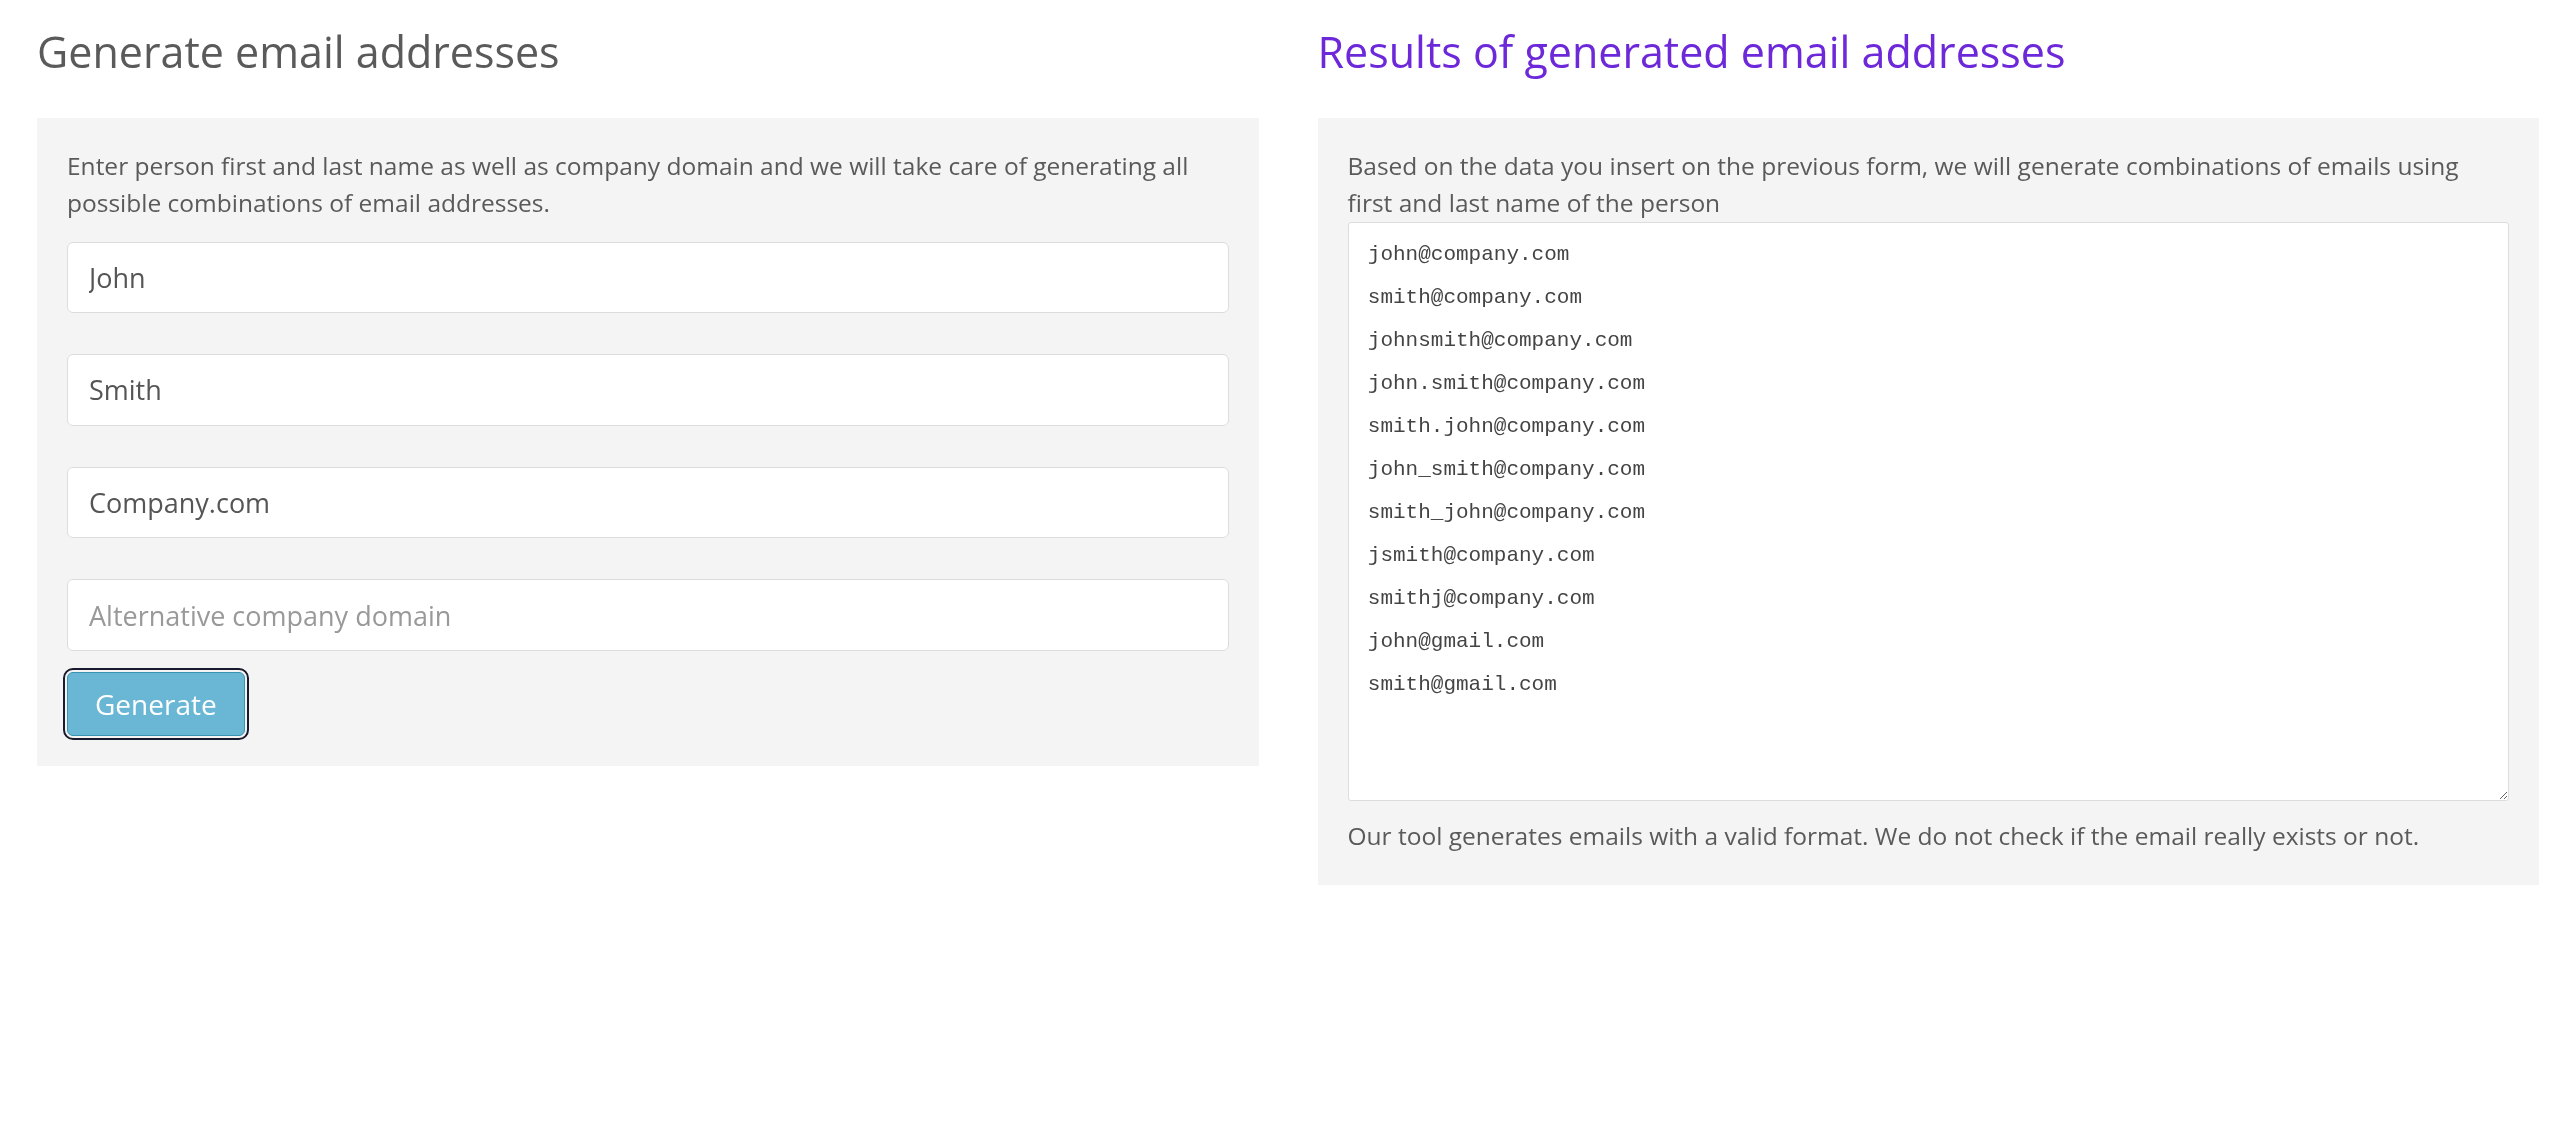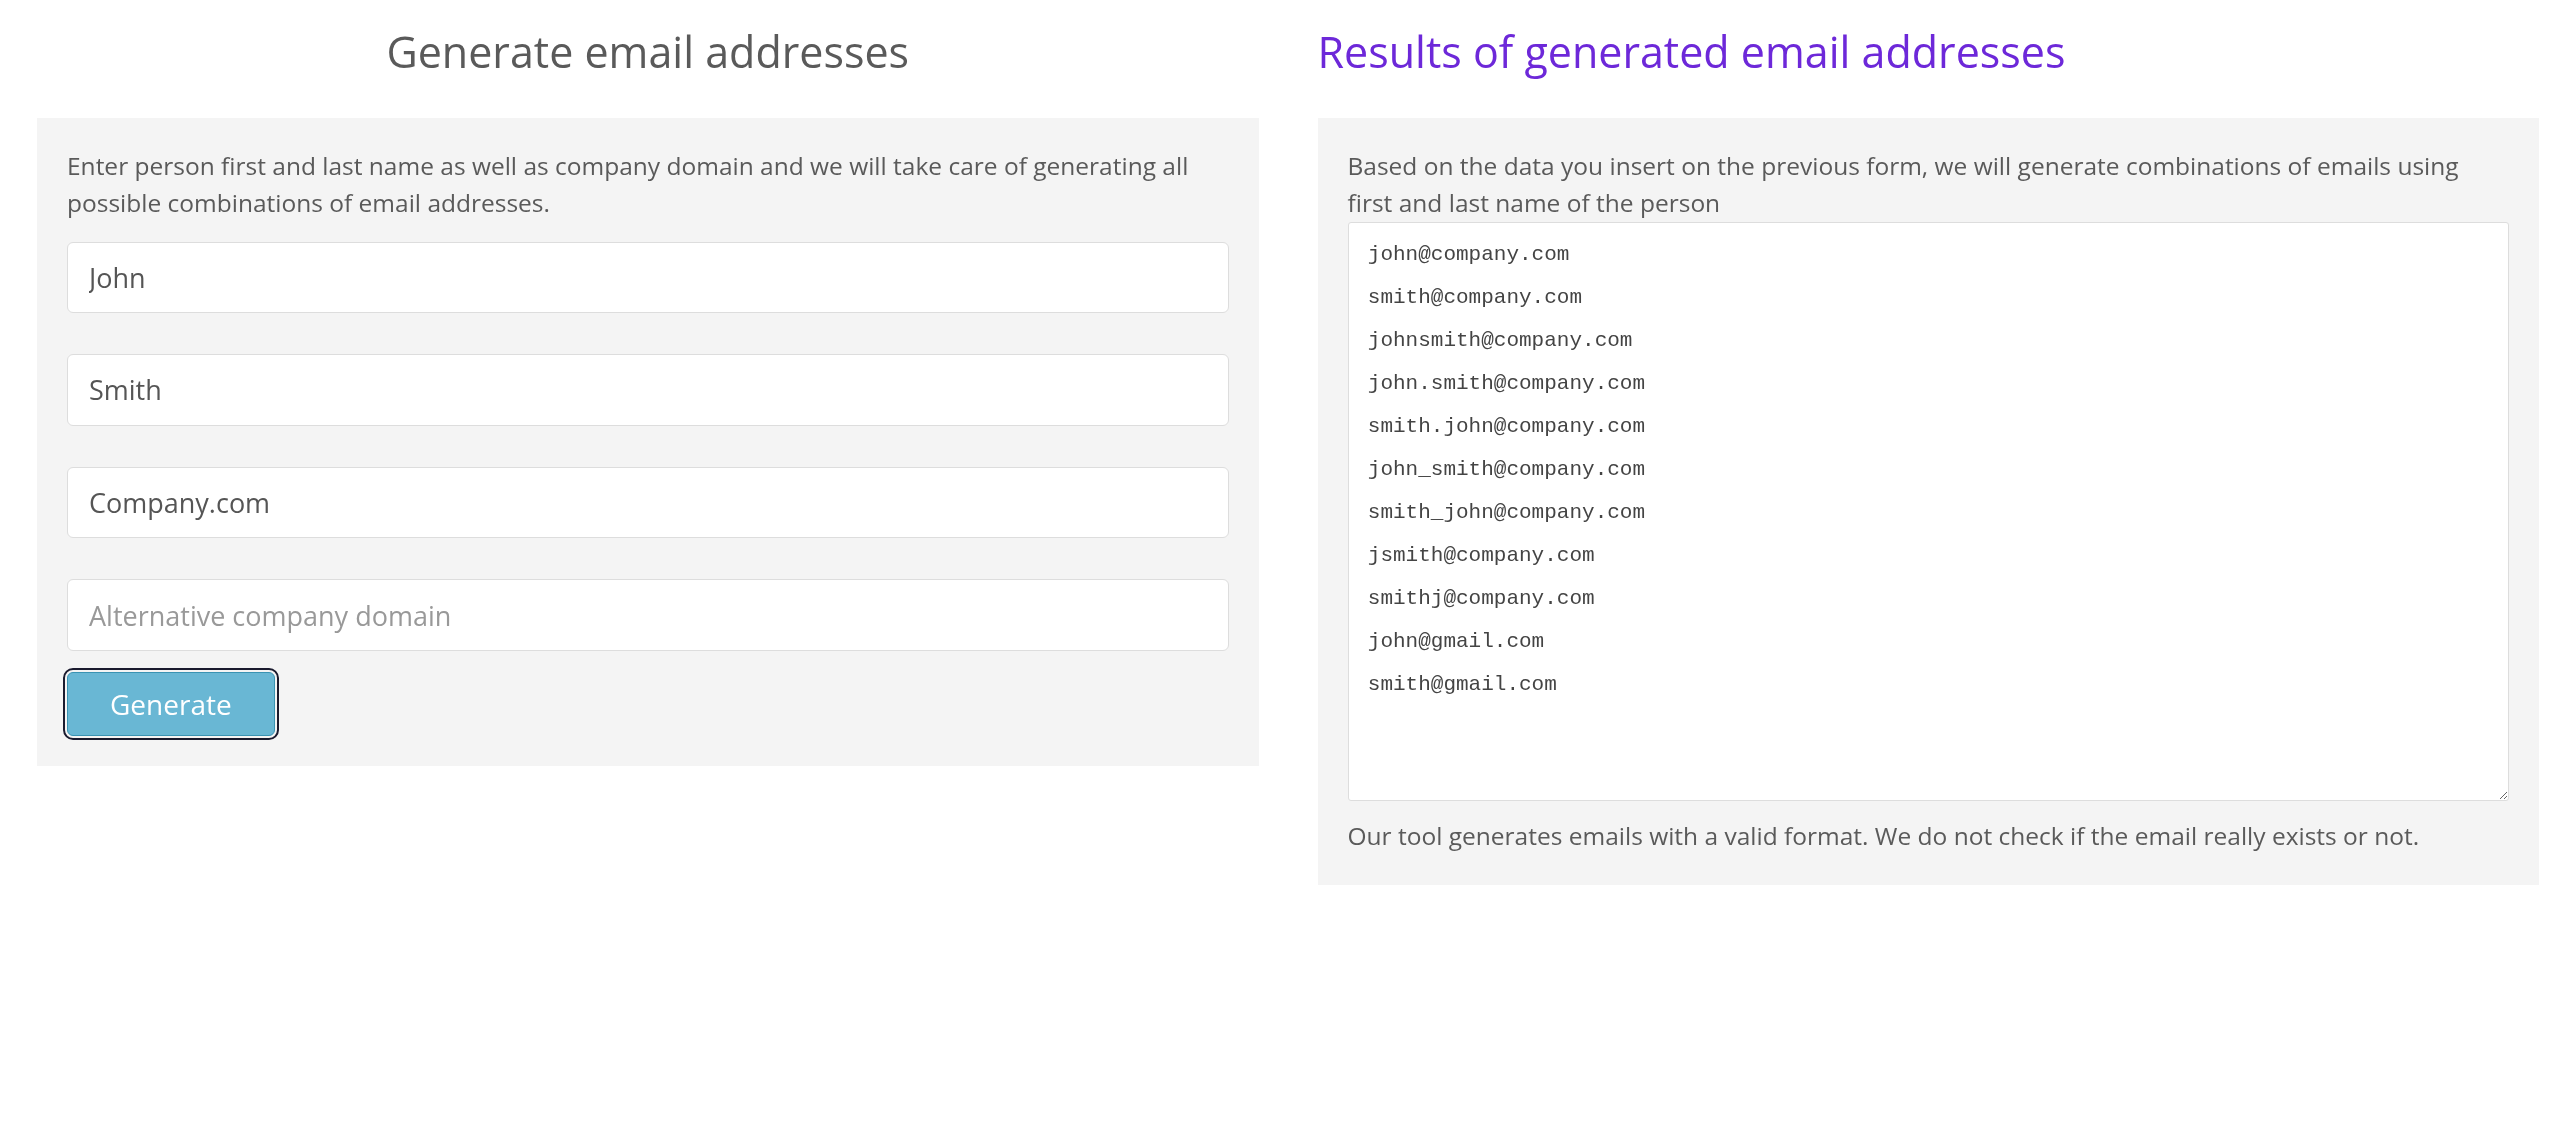--- a/index.html
+++ b/index.html
@@ -19,21 +19,20 @@
     }
     .column {
       flex: 1;
       min-width: 0;
     }
     .heading-left {
       font-size: 43px;
       font-weight: 400;
       color: #5a5a5a;
       margin-bottom: 37px;
-      text-align: center;
     }
     .heading-right {
       font-size: 43px;
       font-weight: 400;
       color: #6d28d9;
       margin-bottom: 37px;
     }
     .panel {
       background: #f4f4f4;
       padding: 30px;
@@ -55,21 +54,21 @@
       font-family: inherit;
       margin-top: 20px;
     }
     .form-input::placeholder {
       color: #999;
     }
     .btn-generate {
       background: #69b7d4;
       color: #ffffff;
       font-size: 28px;
-      padding: 12px 42px;
+      padding: 12px 27px;
       border: 1.5px solid #3a93b3;
       border-radius: 6px;
       cursor: pointer;
       font-family: inherit;
       outline: 2.2px solid #1a1a2e;
       outline-offset: 2.2px;
     }
     .results-box {
       width: 100%;
       height: 579px;

